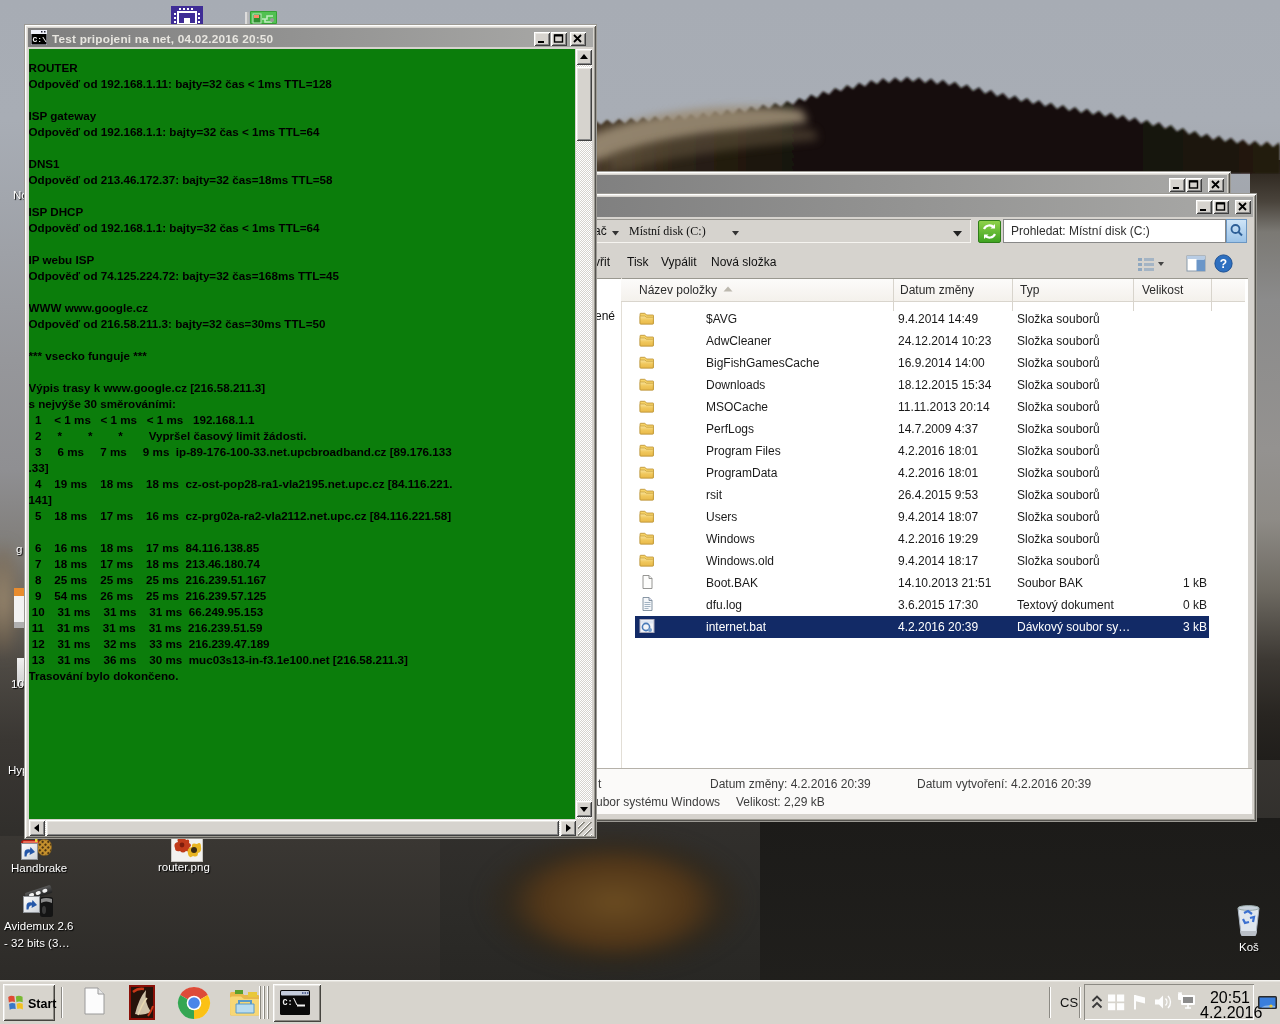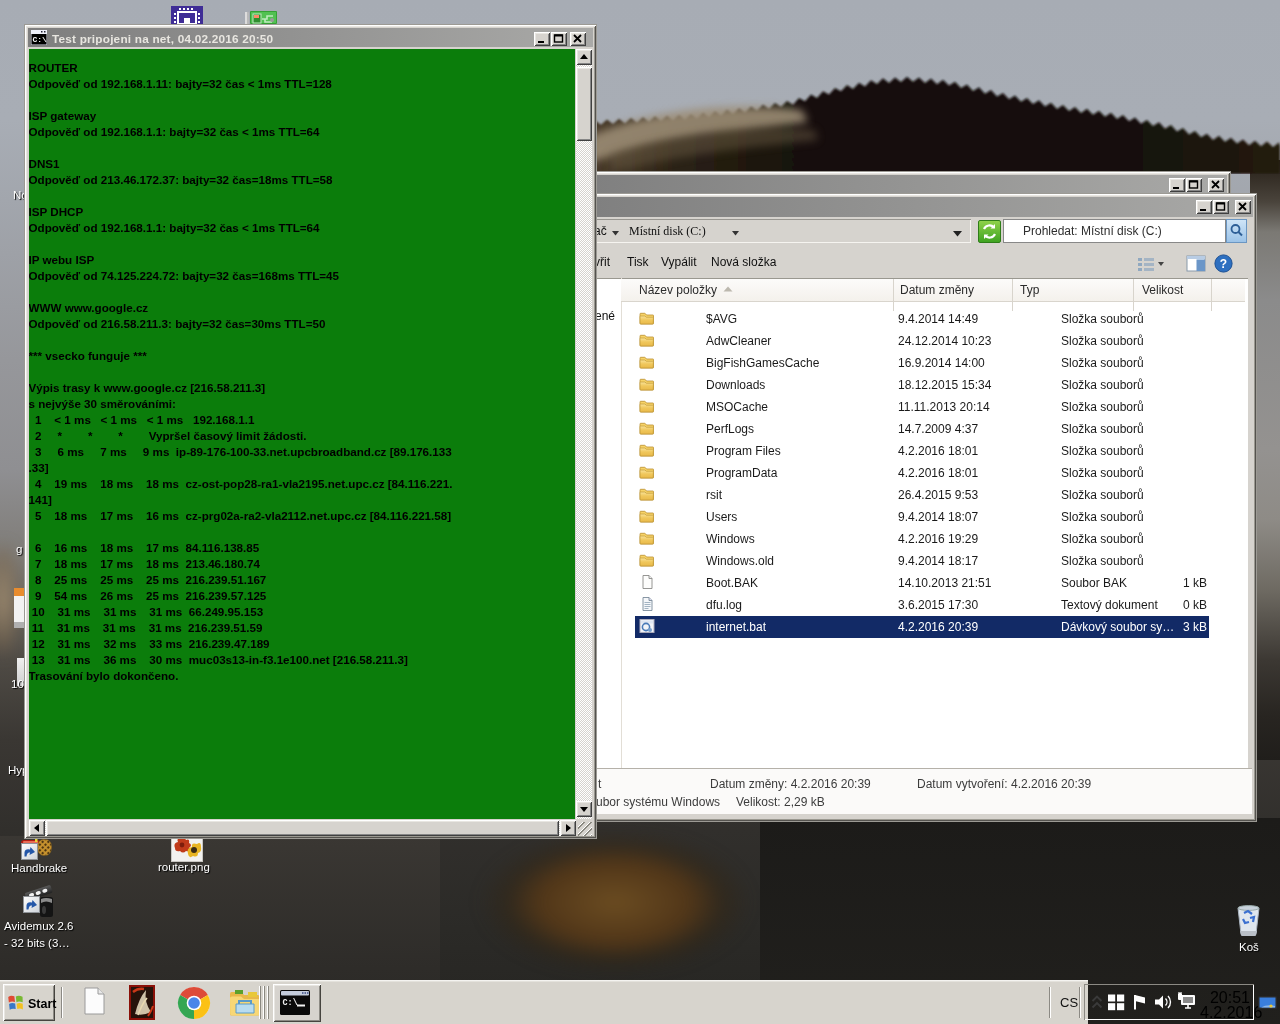--- a/index.html
+++ b/index.html
@@ -43,26 +43,26 @@
  box-shadow:inset 1px 1px 0 #fff, inset -1px -1px 0 #404040, inset 2px 2px 0 #e8e6e1, inset -2px -2px 0 #868686;}
 .strack{position:absolute;background:repeating-conic-gradient(#ffffff 0% 25%, #d6d3ce 0% 50%) 0 0/2px 2px;}
 
 #backwin{z-index:10;left:560px;top:171px;width:669px;height:26px;}
 #expl{z-index:20;left:560px;top:193px;width:695px;height:627px;}
 .toolrow{position:absolute;color:#101010;font-size:12px;}
 .hcol{position:absolute;top:85px;height:32px;border-right:1px solid #d8d4cc;color:#2b2b2b;font-size:12px;}
 .row{position:absolute;left:0;height:22px;font-size:12px;color:#1a1a1a;white-space:nowrap;}
 .cellname{position:absolute;left:97px;top:4px;margin-left:48px;}
 .celldate{position:absolute;left:337px;top:4px;}
-.celltype{position:absolute;left:456px;top:4px;margin-left:44px;}
+.celltype{position:absolute;left:456px;top:4px;}
 .cellsize{position:absolute;left:566px;top:4px;width:80px;text-align:right;}
 .fold{position:absolute;left:78px;top:3px;width:16px;height:14px;}
 .dtext{position:absolute;font-size:12px;color:#3c3c3c;white-space:nowrap;}
 
-#taskbar{position:absolute;left:0;top:980px;width:1088px;height:44px;background:#d7d4cd;
+#taskbar{position:absolute;left:0;top:980px;width:1280px;height:44px;background:#d7d4cd;
  box-shadow:inset 0 1px 0 #f4f3f0, inset 0 2px 0 #e4e2dc;}
 #startbtn{position:absolute;left:3px;top:4px;width:52px;height:37px;background:#d7d4cd;
  box-shadow:inset 1px 1px 0 #fff, inset -1px -1px 0 #46443f, inset 2px 2px 0 #e8e6e1, inset -2px -2px 0 #8c8a84;}
 .tsep{position:absolute;width:3px;background:linear-gradient(90deg,#8c8a84 1px,#fff 1px 2px,transparent 2px);}
 .qbtn{position:absolute;top:4px;width:48px;height:37px;}
 #traybox{position:absolute;left:1084px;top:4px;width:170px;height:36px;
  box-shadow:inset 1px 1px 0 #8c8a84, inset -1px -1px 0 #fff;}
 .clock{position:absolute;color:#000;font-size:16px;text-align:center;width:60px;}
 </style></head>
 <body>
@@ -304,21 +304,21 @@
     </div>
  <div class="abs" style="left:417px;top:26px;width:21px;height:21px;background:linear-gradient(180deg,#8fd24a,#3fa321);border:1px solid #2e7d18;border-radius:2px;">
    <svg width="21" height="21" viewBox="0 0 21 21">
         <path d="M5,8 a6,6 0 0 1 10,-1.5" fill="none" stroke="#fff" stroke-width="2.2"></path>
         <path d="M16,3 v4.5 h-4.5" fill="#fff" stroke="none"></path>
         <path d="M16,13 a6,6 0 0 1 -10,1.5" fill="none" stroke="#fff" stroke-width="2.2"></path>
         <path d="M5,18 v-4.5 h4.5" fill="#fff"></path>
       </svg>
     </div>
  <div class="abs" style="left:442px;top:25px;width:223px;height:24px;background:#fff;border:1px solid #888;box-sizing:border-box;"></div>
- <div class="toolrow" style="left:450px;top:30px;color:#2e2e2e;margin-left:12px;">Prohledat: Místní disk (C:)</div>
+ <div class="toolrow" style="left:450px;top:30px;color:#2e2e2e;">Prohledat: Místní disk (C:)</div>
  <div class="abs" style="left:665px;top:25px;width:21px;height:24px;background:linear-gradient(180deg,#cfe4f7,#9cc3e8);border:1px solid #6b96c2;box-sizing:border-box;">
    <svg width="19" height="22">
         <circle cx="8.5" cy="9" r="4" fill="none" stroke="#2d5e96" stroke-width="1.8"></circle>
         <path d="M11.5,12 L15,15.5" stroke="#2d5e96" stroke-width="2"></path>
       </svg>
     </div>
 
  <div class="toolrow" style="left:33px;top:61px;">vřit</div>
  <div class="toolrow" style="left:66px;top:61px;">Tisk</div>
  <div class="toolrow" style="left:100px;top:61px;">Vypálit</div>

